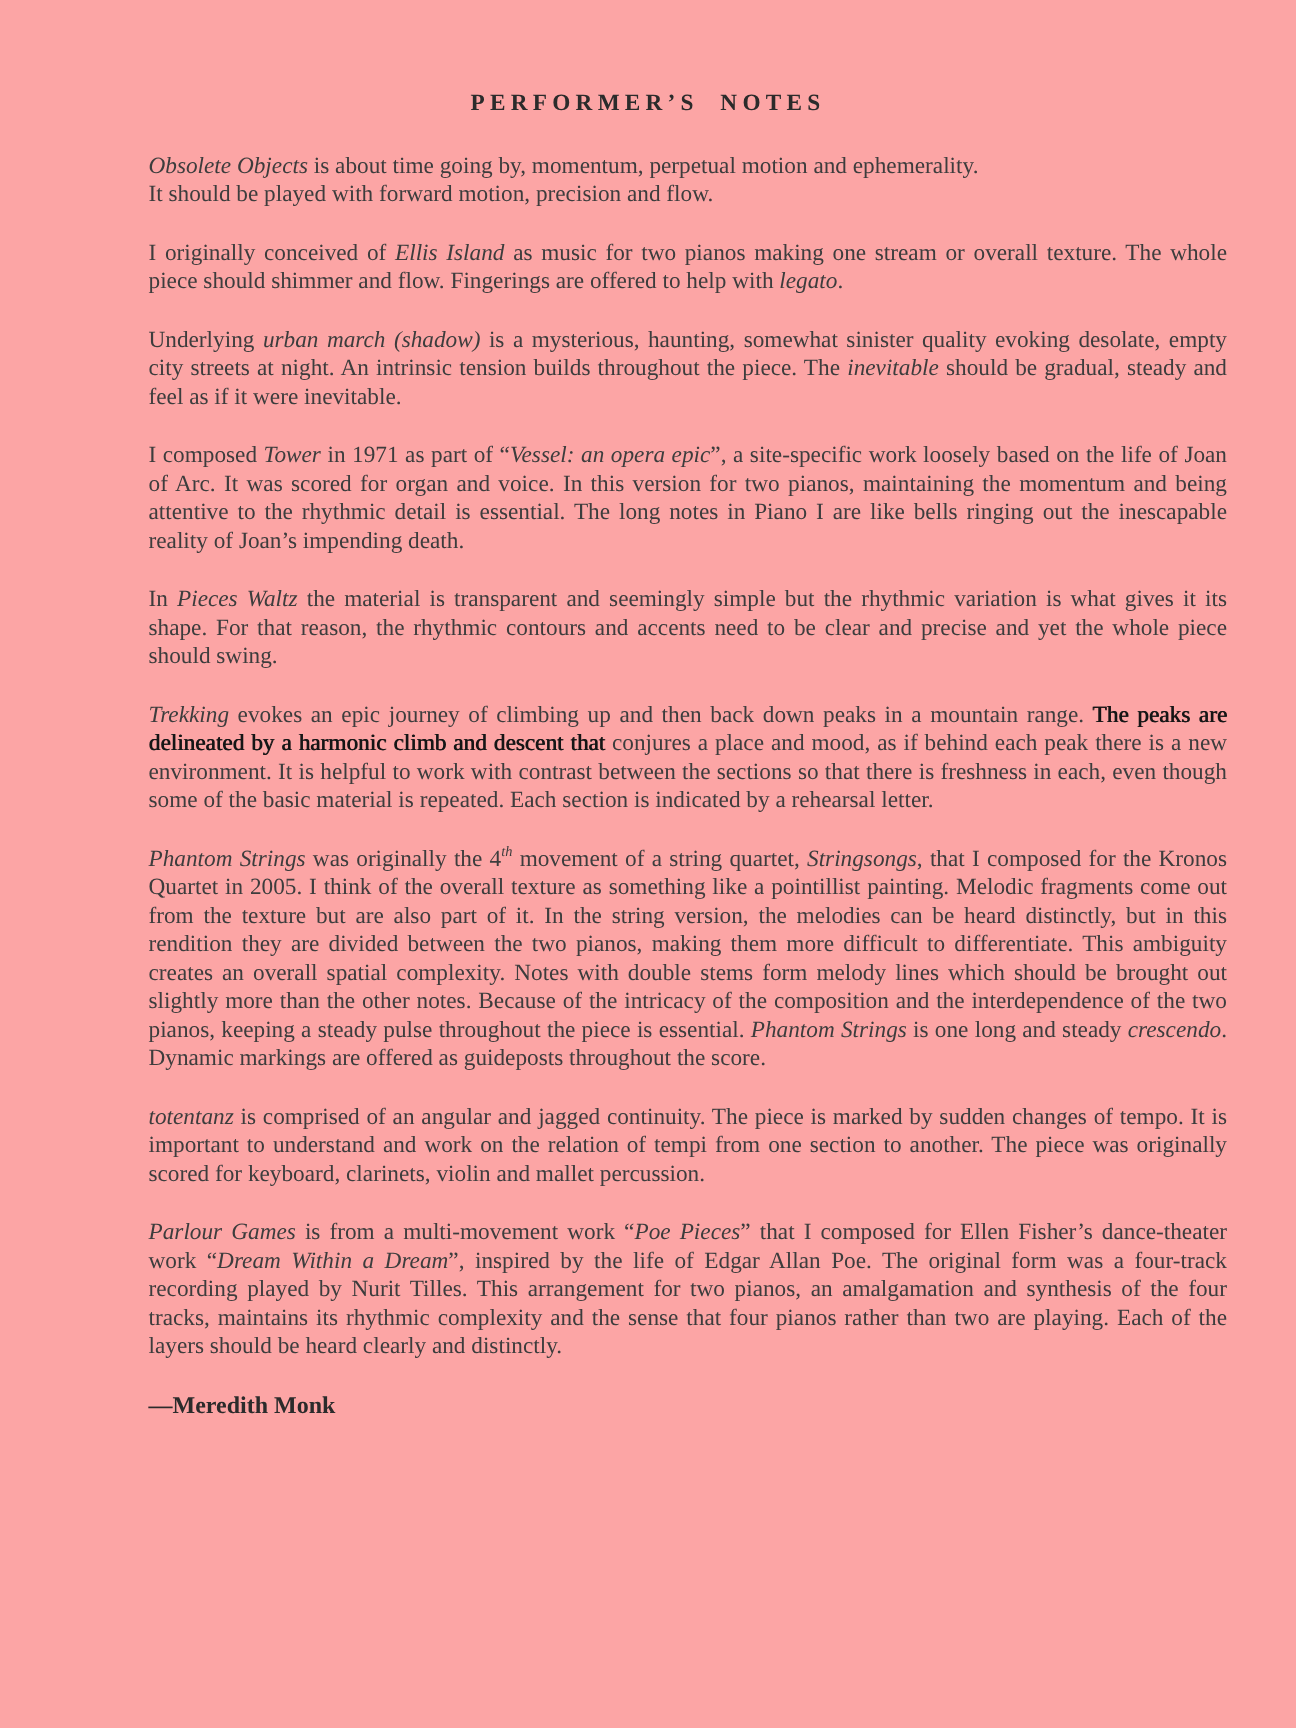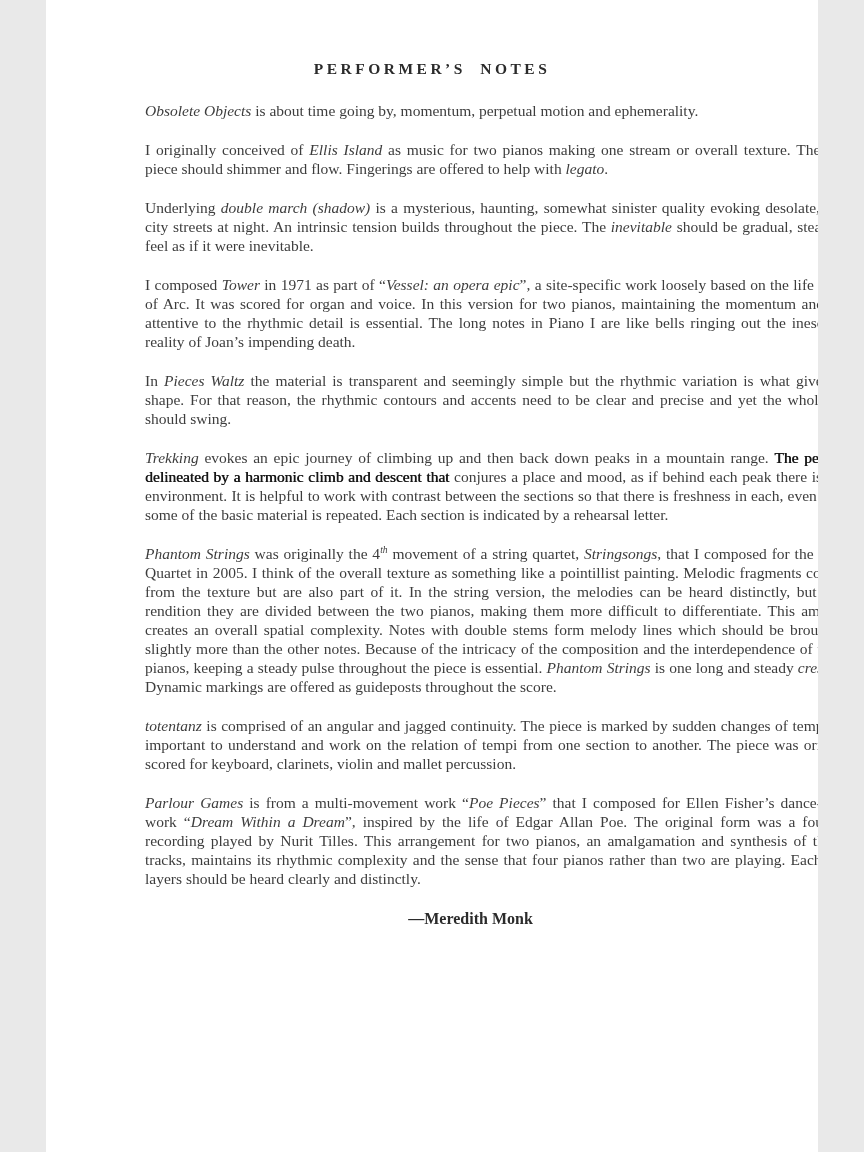--- a/index.html
+++ b/index.html
@@ -2,24 +2,24 @@
 <html><head>
 <meta charset="utf-8">
 <style>
   html, body {
     margin: 0;
     padding: 0;
     background: #e9e9e9;
   }
   .page {
     position: relative;
-    width: 772px;
+    width: 864px;
     height: 1152px;
     margin: 0 auto;
-    background: #ffffff;
+    background: #fca5a5;
     font-family: "Liberation Serif", "DejaVu Serif", serif;
     color: #3d3d3d;
     overflow: hidden;
     box-sizing: border-box;
   }
   .title {
     margin: 0;
     padding-top: 60px;
     text-align: center;
     font-size: 15.5px;
@@ -48,36 +48,36 @@
     font-size: 0.62em;
     vertical-align: super;
     line-height: 0;
     font-style: italic;
   }
   .signature {
     width: 719px;
     margin: 22px 46px 0 99px;
     padding-right: 68px;
     box-sizing: border-box;
-    text-align: center;
+    text-align: left;
     font-size: 16px;
     font-weight: bold;
     color: #2b2b2b;
   }
 </style>
 </head>
 <body>
 
 <div class="page">
   <h1 class="title">PERFORMER’S NOTES</h1>
 
   <div class="body-text" id="paragraphs">
-      <p class="para"><span class="it">Obsolete Objects</span><span> is about time going by, momentum, perpetual motion and ephemerality.</span><br></p>
+      <p class="para"><span class="it">Obsolete Objects</span><span> is about time going by, momentum, perpetual motion and ephemerality.</span><br><span>It should be played with forward motion, precision and flow.</span></p>
       <p class="para"><span>I originally conceived of </span><span class="it">Ellis Island</span><span> as music for two pianos making one stream or overall texture. The whole piece should shimmer and flow. Fingerings are offered to help with </span><span class="it">legato</span><span>.</span></p>
-      <p class="para"><span>Underlying </span><span class="it">double march (shadow)</span><span> is a mysterious, haunting, somewhat sinister quality evoking desolate, empty city streets at night. An intrinsic tension builds throughout the piece. The </span><span class="it">inevitable</span><span> should be gradual, steady and feel as if it were inevitable.</span></p>
+      <p class="para"><span>Underlying </span><span class="it">urban march (shadow)</span><span> is a mysterious, haunting, somewhat sinister quality evoking desolate, empty city streets at night. An intrinsic tension builds throughout the piece. The </span><span class="it">inevitable</span><span> should be gradual, steady and feel as if it were inevitable.</span></p>
       <p class="para"><span>I composed </span><span class="it">Tower</span><span> in 1971 as part of “</span><span class="it">Vessel: an opera epic</span><span>”, a site-specific work loosely based on the life of Joan of Arc. It was scored for organ and voice. In this version for two pianos, maintaining the momentum and being attentive to the rhythmic detail is essential. The long notes in Piano I are like bells ringing out the inescapable reality of Joan’s impending death.</span></p>
       <p class="para"><span>In </span><span class="it">Pieces Waltz</span><span> the material is transparent and seemingly simple but the rhythmic variation is what gives it its shape. For that reason, the rhythmic contours and accents need to be clear and precise and yet the whole piece should swing.</span></p>
       <p class="para"><span class="it">Trekking</span><span> evokes an epic journey of climbing up and then back down peaks in a mountain range. </span><span class="dk">The peaks are delineated by a harmonic climb and descent that</span><span> conjures a place and mood, as if behind each peak there is a new environment. It is helpful to work with contrast between the sections so that there is freshness in each, even though some of the basic material is repeated. Each section is indicated by a rehearsal letter.</span></p>
       <p class="para"><span class="it">Phantom Strings</span><span> was originally the 4</span><sup class="sup">th</sup><span> movement of a string quartet, </span><span class="it">Stringsongs</span><span>, that I composed for the Kronos Quartet in 2005. I think of the overall texture as something like a pointillist painting. Melodic fragments come out from the texture but are also part of it. In the string version, the melodies can be heard distinctly, but in this rendition they are divided between the two pianos, making them more difficult to differentiate. This ambiguity creates an overall spatial complexity. Notes with double stems form melody lines which should be brought out slightly more than the other notes. Because of the intricacy of the composition and the interdependence of the two pianos, keeping a steady pulse throughout the piece is essential. </span><span class="it">Phantom Strings</span><span> is one long and steady </span><span class="it">crescendo</span><span>. Dynamic markings are offered as guideposts throughout the score.</span></p>
       <p class="para"><span class="it">totentanz</span><span> is comprised of an angular and jagged continuity. The piece is marked by sudden changes of tempo. It is important to understand and work on the relation of tempi from one section to another. The piece was originally scored for keyboard, clarinets, violin and mallet percussion.</span></p>
       <p class="para"><span class="it">Parlour Games</span><span> is from a multi-movement work “</span><span class="it">Poe Pieces</span><span>” that I composed for Ellen Fisher’s dance-theater work “</span><span class="it">Dream Within a Dream</span><span>”, inspired by the life of Edgar Allan Poe. The original form was a four-track recording played by Nurit Tilles. This arrangement for two pianos, an amalgamation and synthesis of the four tracks, maintains its rhythmic complexity and the sense that four pianos rather than two are playing. Each of the layers should be heard clearly and distinctly.</span></p>
     </div>
 
   <div class="signature">—Meredith Monk</div>
 </div>

